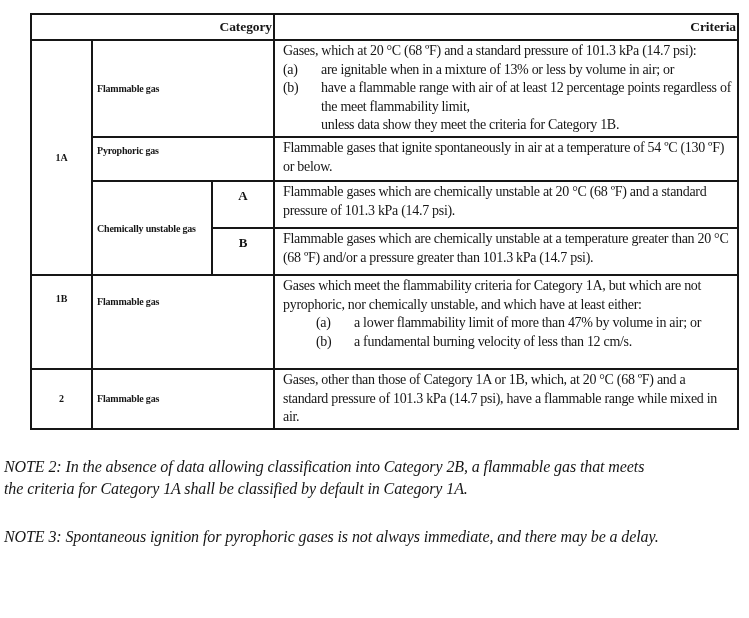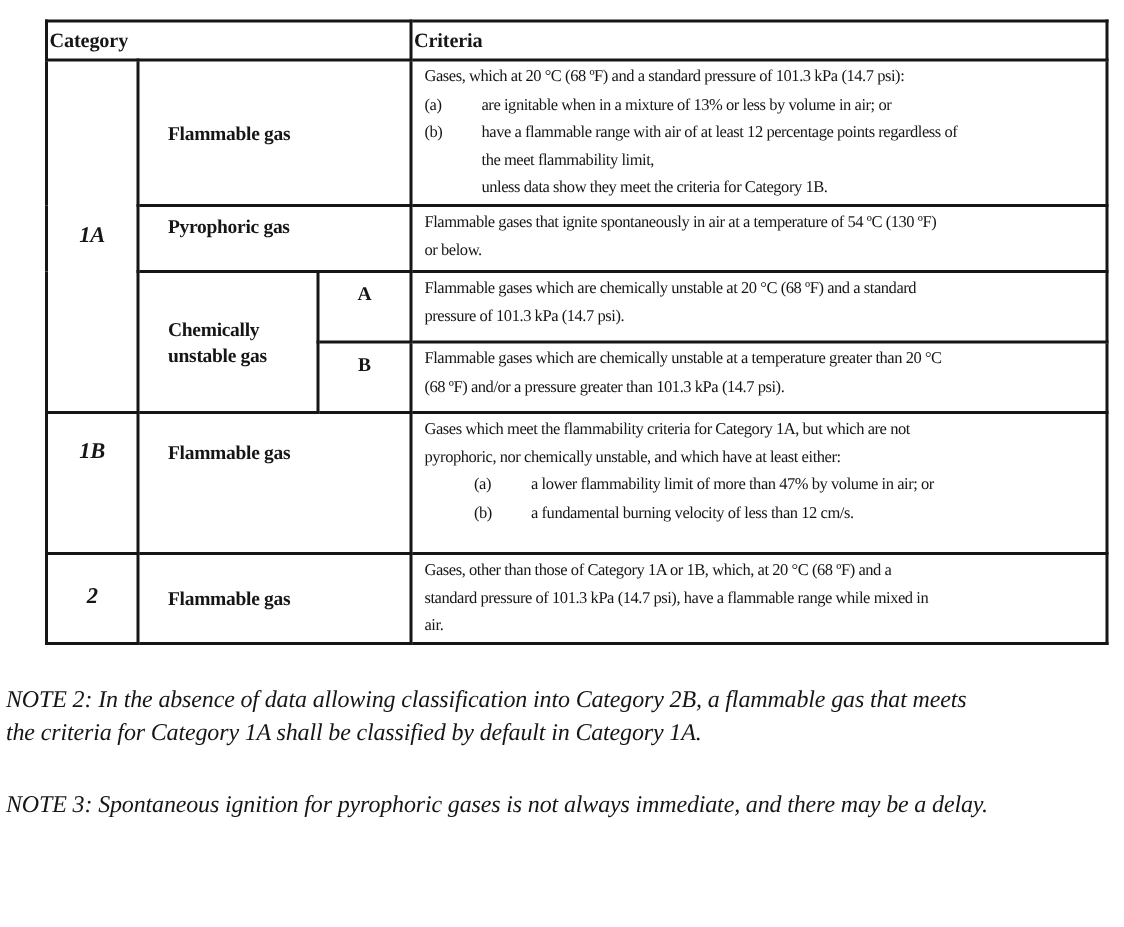--- a/index.html
+++ b/index.html
@@ -24,51 +24,50 @@
     border: 2px solid #161616;
   }
   table.cls td {
     border: 2px solid #161616;
     vertical-align: top;
     overflow: hidden;
   }
   .hcell {
     font-weight: bold;
     font-size: 13.5px;
-    text-align: left;
+    text-align: right;
     vertical-align: middle !important;
     height: 22px;
     letter-spacing: -0.1px;
   }
   .catnum {
     font-weight: bold;
-    font-size: 15px;
+    font-size: 10px;
     text-align: center;
     letter-spacing: -0.1px;
-    font-style: italic;
   }
   .gasname {
     font-weight: bold;
-    font-size: 13px;
+    font-size: 10px;
     letter-spacing: -0.2px;
-    padding: 0 4px 0 19px;
+    padding: 0 4px 0 4px;
     line-height: 17px;
   }
   .sublabel {
     font-weight: bold;
     font-size: 13px;
     text-align: center;
     vertical-align: top;
     padding-top: 6px;
   }
   .v-mid { vertical-align: middle !important; }
   .v-top4 { vertical-align: top !important; padding-top: 4px !important; }
   .v-top17 { vertical-align: top !important; padding-top: 17px !important; }
   .crit {
-    font-size: 11px;
+    font-size: 14px;
     letter-spacing: -0.3px;
     line-height: 18.5px;
     padding: 1px 6px 1px 8px;
   }
   .cline { white-space: nowrap; }
   .citem { display: flex; white-space: nowrap; }
   .clabel { width: 38px; flex: none; }
   .cont { margin-left: 38px; }
   .ind { margin-left: 33px; }
   

